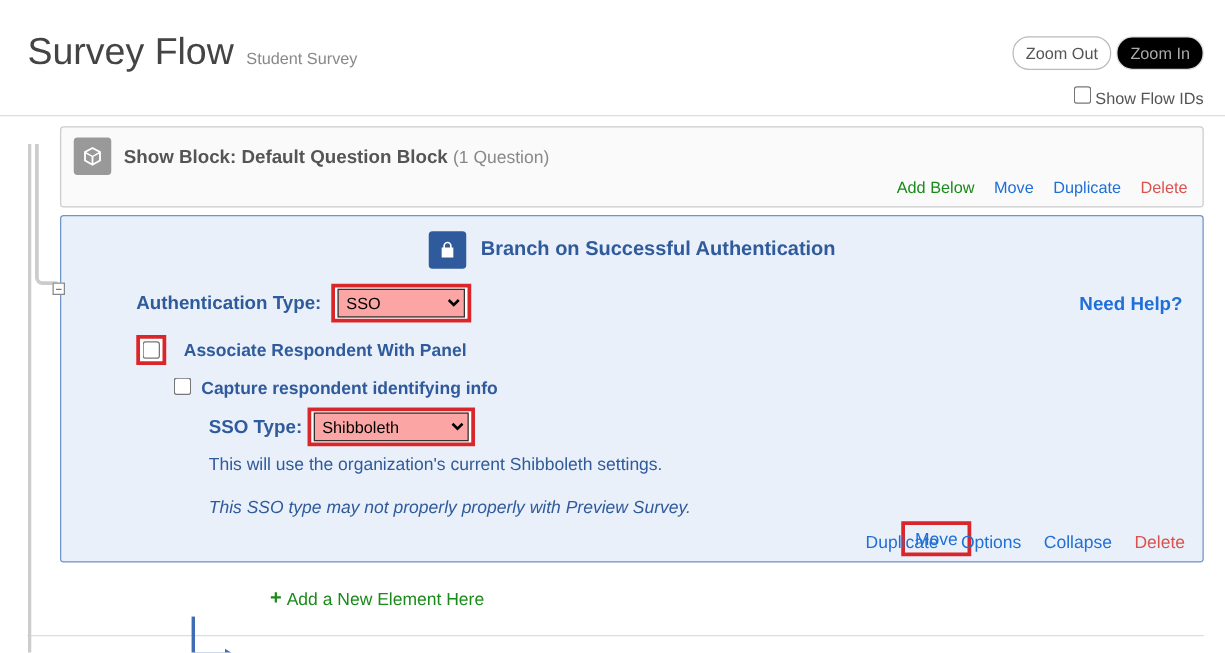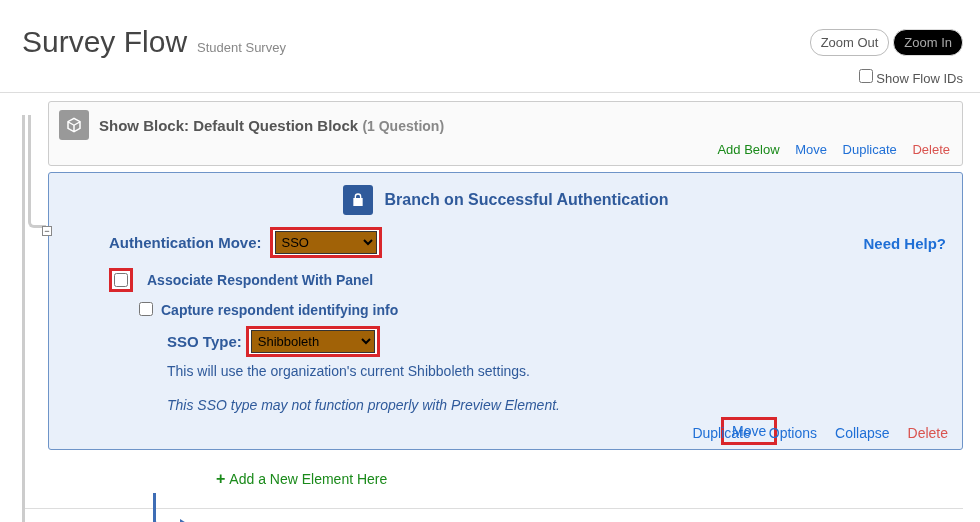--- a/index.html
+++ b/index.html
@@ -119,21 +119,21 @@
   .block-icon {
     width: 30px; height: 30px;
     background: #999;
     border-radius: 3px;
     display: flex;
     align-items: center;
     justify-content: center;
   }
   .block-icon svg { width: 18px; height: 18px; }
   .block-title { font-weight: 700; }
-  .block-sub { color: #888; font-weight: 700; font-size: 14px; }
+  .block-sub { color: #888; font-weight: 400; font-size: 14px; }
   .block-actions {
     text-align: right;
     padding: 0 12px 8px 0;
     font-size: 13px;
   }
   .link { cursor: pointer; }
   .link-green { color: #1a8a1a; }
   .link-blue { color: #1f6fd6; }
   .link-red { color: #d9534f; }
   .gap { display: inline-block; width: 12px; }
@@ -187,21 +187,21 @@
     background: #fff;
   }
   .hl-move {
     position: absolute;
     bottom: 4px;
     left: 672px;
     border: 3px solid #d9262b;
     padding: 3px 8px;
   }
   select {
-    background: #a16207;
+    background: #fca5a5;
     border: 1px solid #333;
     font-size: 13px;
     padding: 2px 2px;
     width: 102px;
   }
   .assoc { margin-left: 6px; font-weight: 700; font-size: 14px; }
   .need-help {
     position: absolute;
     right: 16px;
     top: 62px;
@@ -313,21 +313,21 @@
       <div class="auth-head">
         <span class="auth-icon">
           <svg viewBox="0 0 24 24">
               <path fill="#fff" d="M17 9V7a5 5 0 0 0-10 0v2H5v12h14V9h-2zM9 7a3 3 0 1 1 6 0v2H9V7z"></path>
             </svg>
         </span>
         <span class="auth-title">Branch on Successful Authentication</span>
       </div>
       <div class="auth-body">
         <div class="row">
-          <span class="label">Authentication Move:</span>
+          <span class="label">Authentication Type:</span>
           <span class="hl">
             <select>
               <option>SSO</option>
             </select>
           </span>
         </div>
         <div class="row">
           <span class="hl-checkbox">
             <input type="checkbox" style="">
           </span>
@@ -343,21 +343,21 @@
         <div class="ssotype-row">
           <span class="label">SSO Type:</span>
           <span class="hl">
             <select style="width:124px">
               <option>Shibboleth</option>
             </select>
           </span>
         </div>
 
         <div class="note">This will use the organization's current Shibboleth settings.</div>
-        <div class="note2">This SSO type may not function properly with Preview Element.</div>
+        <div class="note2">This SSO type may not properly properly with Preview Survey.</div>
       </div>
 
       <div class="hl-move">
         <span class="link link-blue">Move</span>
       </div>
       <div class="auth-actions">
         <span class="placeholder-move"></span>
         <span class="link link-blue">Duplicate</span>
         <span class="link link-blue">Options</span>
         <span class="link link-blue">Collapse</span>

